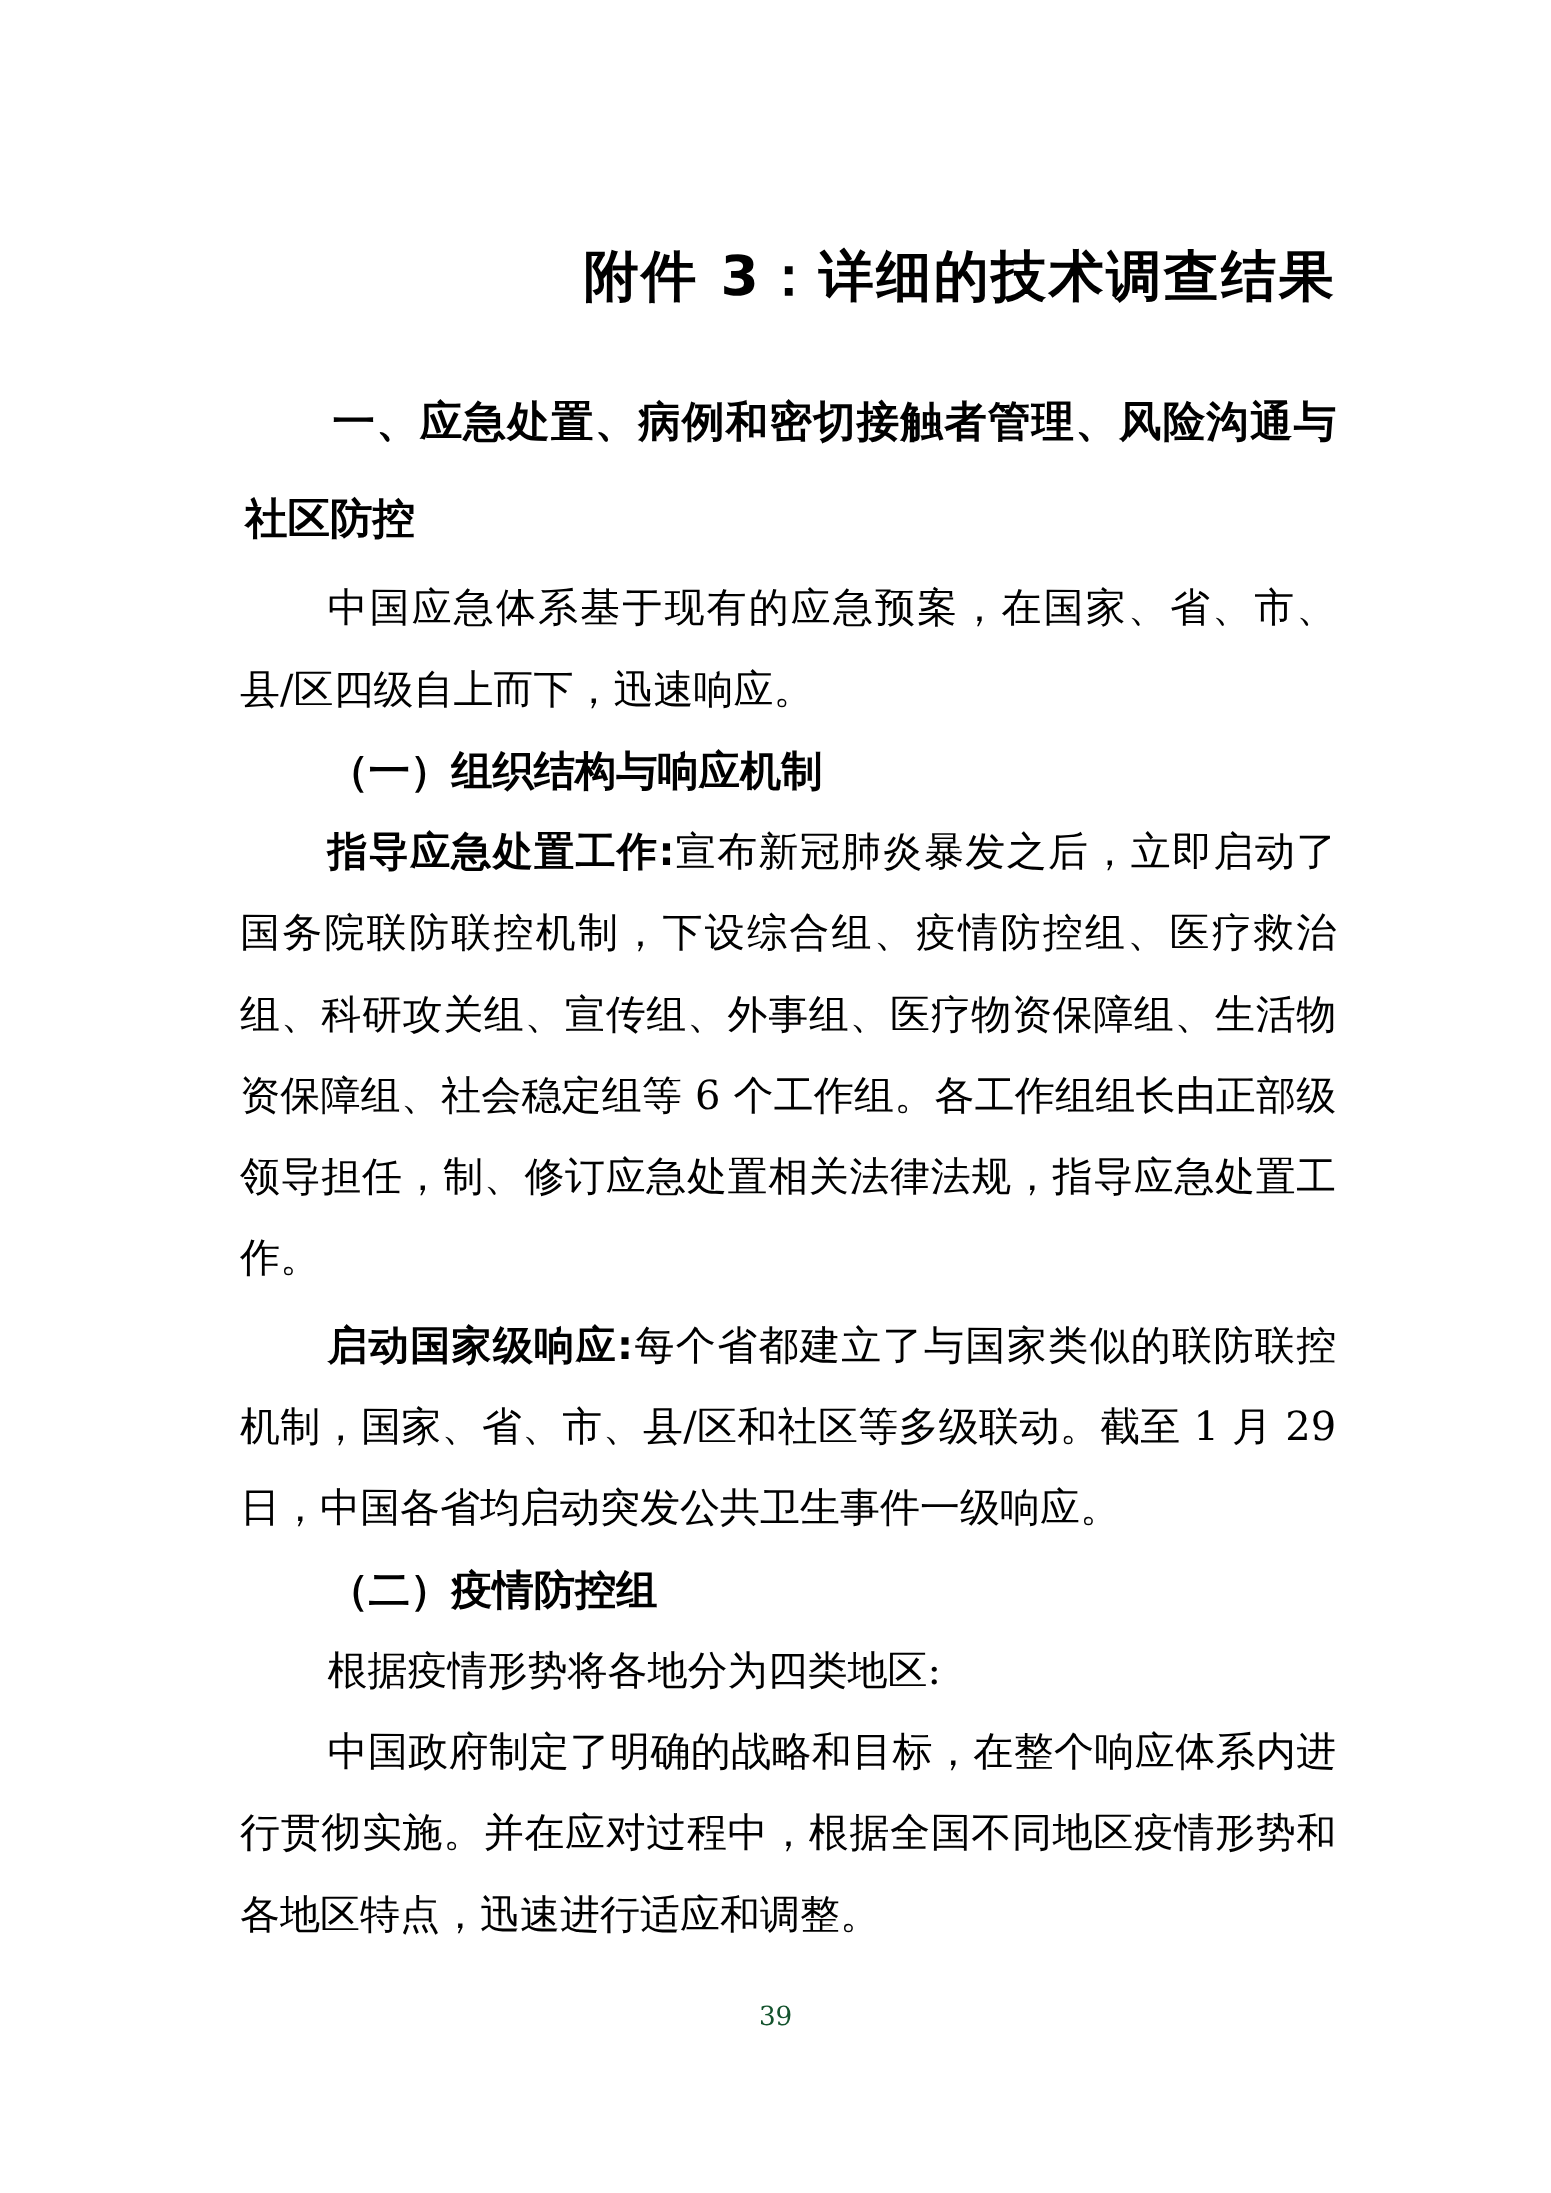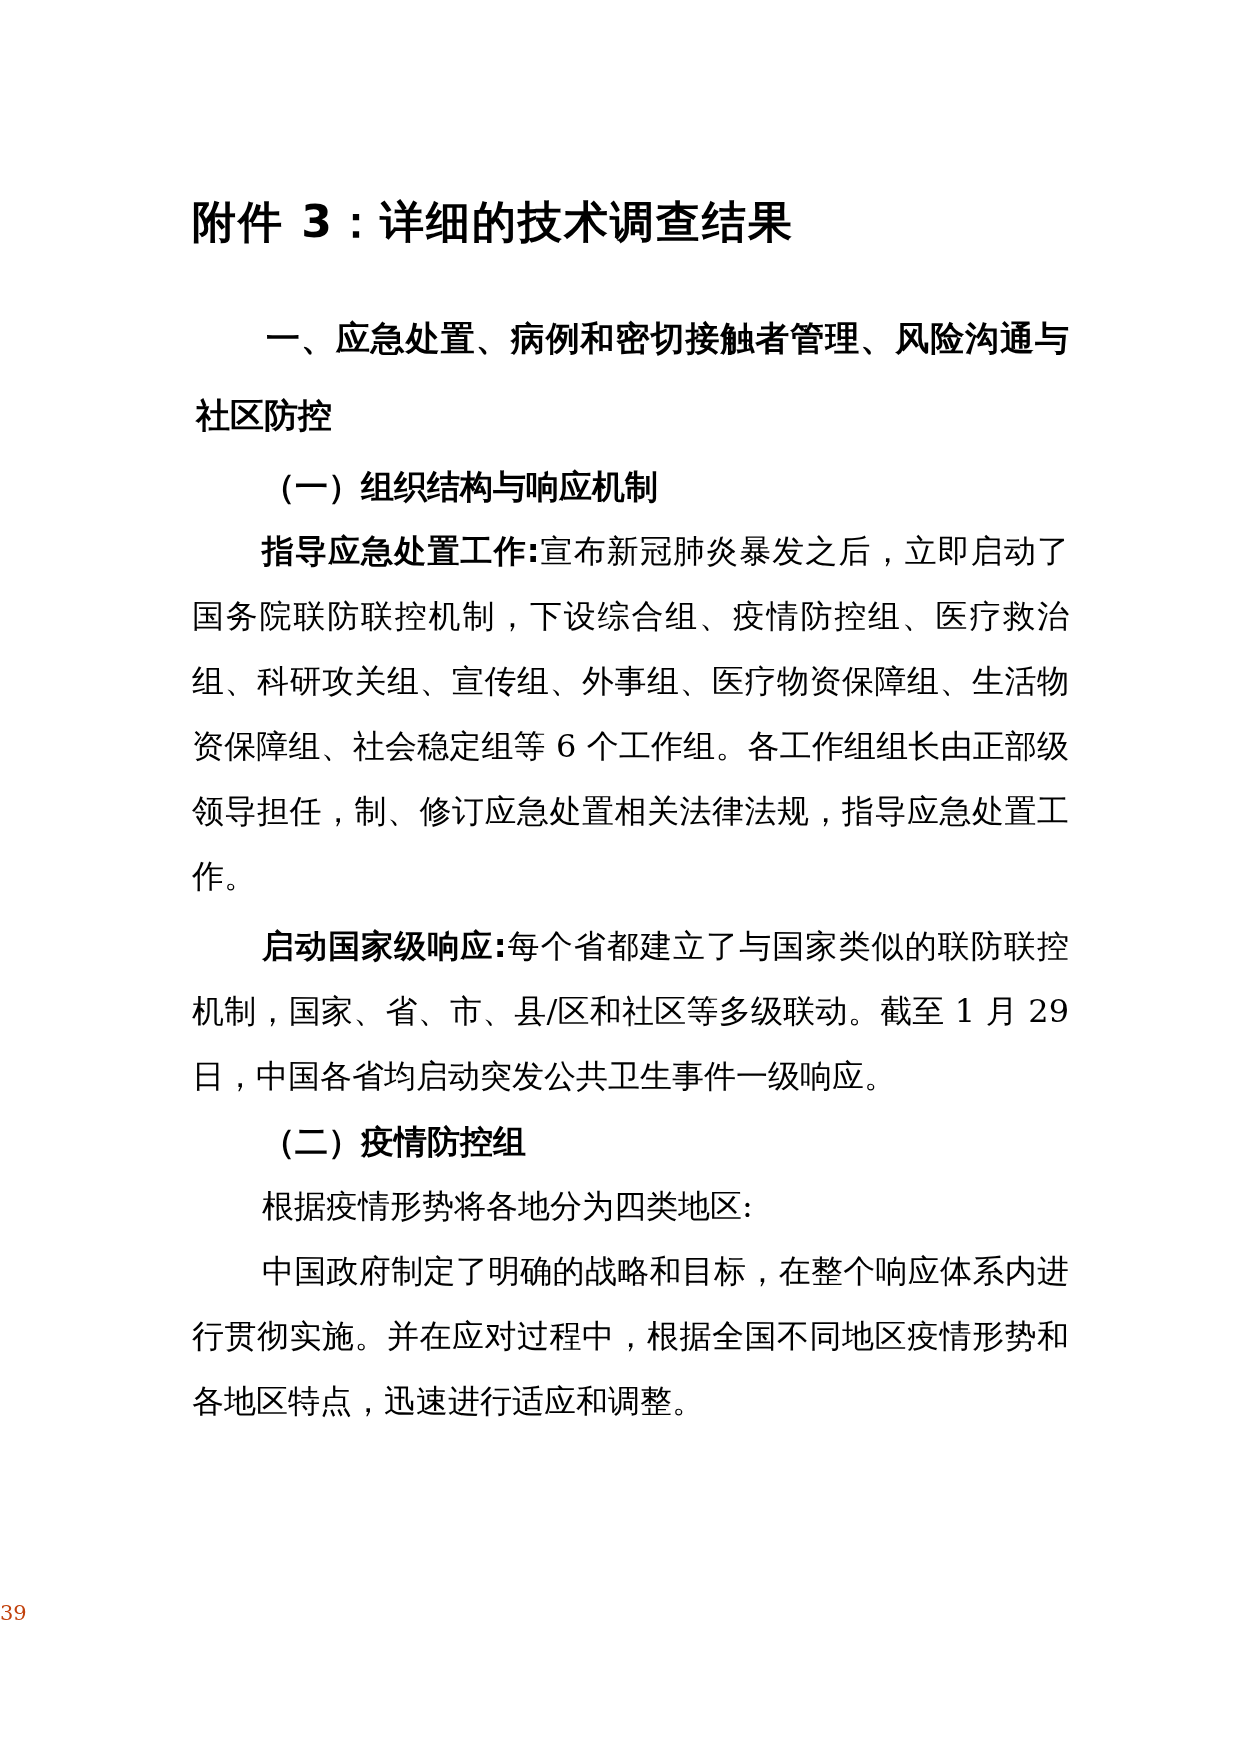--- a/index.html
+++ b/index.html
@@ -22,21 +22,21 @@
     left: 192px;
     width: 877px;
   }
   .doc-title {
     margin: 196px 0 0 0;
     font-family: "DejaVu Sans", "Liberation Sans", sans-serif;
     font-weight: 700;
     font-size: 44px;
     line-height: 52px;
     letter-spacing: 2px;
-    text-align: left;
+    text-align: right;
     white-space: nowrap;
   }
   .h1 {
     margin: 52px 0 0 4px;
     font-family: "DejaVu Sans", "Liberation Sans", sans-serif;
     font-weight: 700;
     font-size: 34px;
     line-height: 77px;
     text-align: justify;
     text-indent: 70px;
@@ -62,36 +62,38 @@
   }
   .lead {
     font-family: "DejaVu Sans", "Liberation Sans", sans-serif;
     font-weight: 700;
   }
   .page-number {
     position: absolute;
     top: 1600px;
     left: 0;
     width: 100%;
+    text-align: center;
     font-family: "DejaVu Serif", "Liberation Serif", serif;
     font-size: 21px;
     line-height: 26px;
-    color: #c2410c;
+    color: #14532d;
   }
 </style>
 </head>
 <body>
 
 <div class="page">
   <div class="content">
 
     <h1 class="doc-title">附件 3：详细的技术调查结果</h1>
 
     <h2 class="h1">一、应急处置、病例和密切接触者管理、风险沟通与社区防控</h2>
 
+    <p class="para">中国应急体系基于现有的应急预案，在国家、省、市、县/区四级自上而下，迅速响应。</p>
 
     <h3 class="h2">（一）组织结构与响应机制</h3>
 
     <p class="para"><span class="lead">指导应急处置工作:</span><span>宣布新冠肺炎暴发之后，立即启动了国务院联防联控机制，下设综合组、疫情防控组、医疗救治组、科研攻关组、宣传组、外事组、医疗物资保障组、生活物资保障组、社会稳定组等 6 个工作组。各工作组组长由正部级领导担任，制、修订应急处置相关法律法规，指导应急处置工作。</span></p>
 
     <p class="para para-gap"><span class="lead">启动国家级响应:</span><span>每个省都建立了与国家类似的联防联控机制，国家、省、市、县/区和社区等多级联动。截至 1 月 29 日，中国各省均启动突发公共卫生事件一级响应。</span></p>
 
     <h3 class="h2">（二）疫情防控组</h3>
 
     <p class="para">根据疫情形势将各地分为四类地区:</p>

